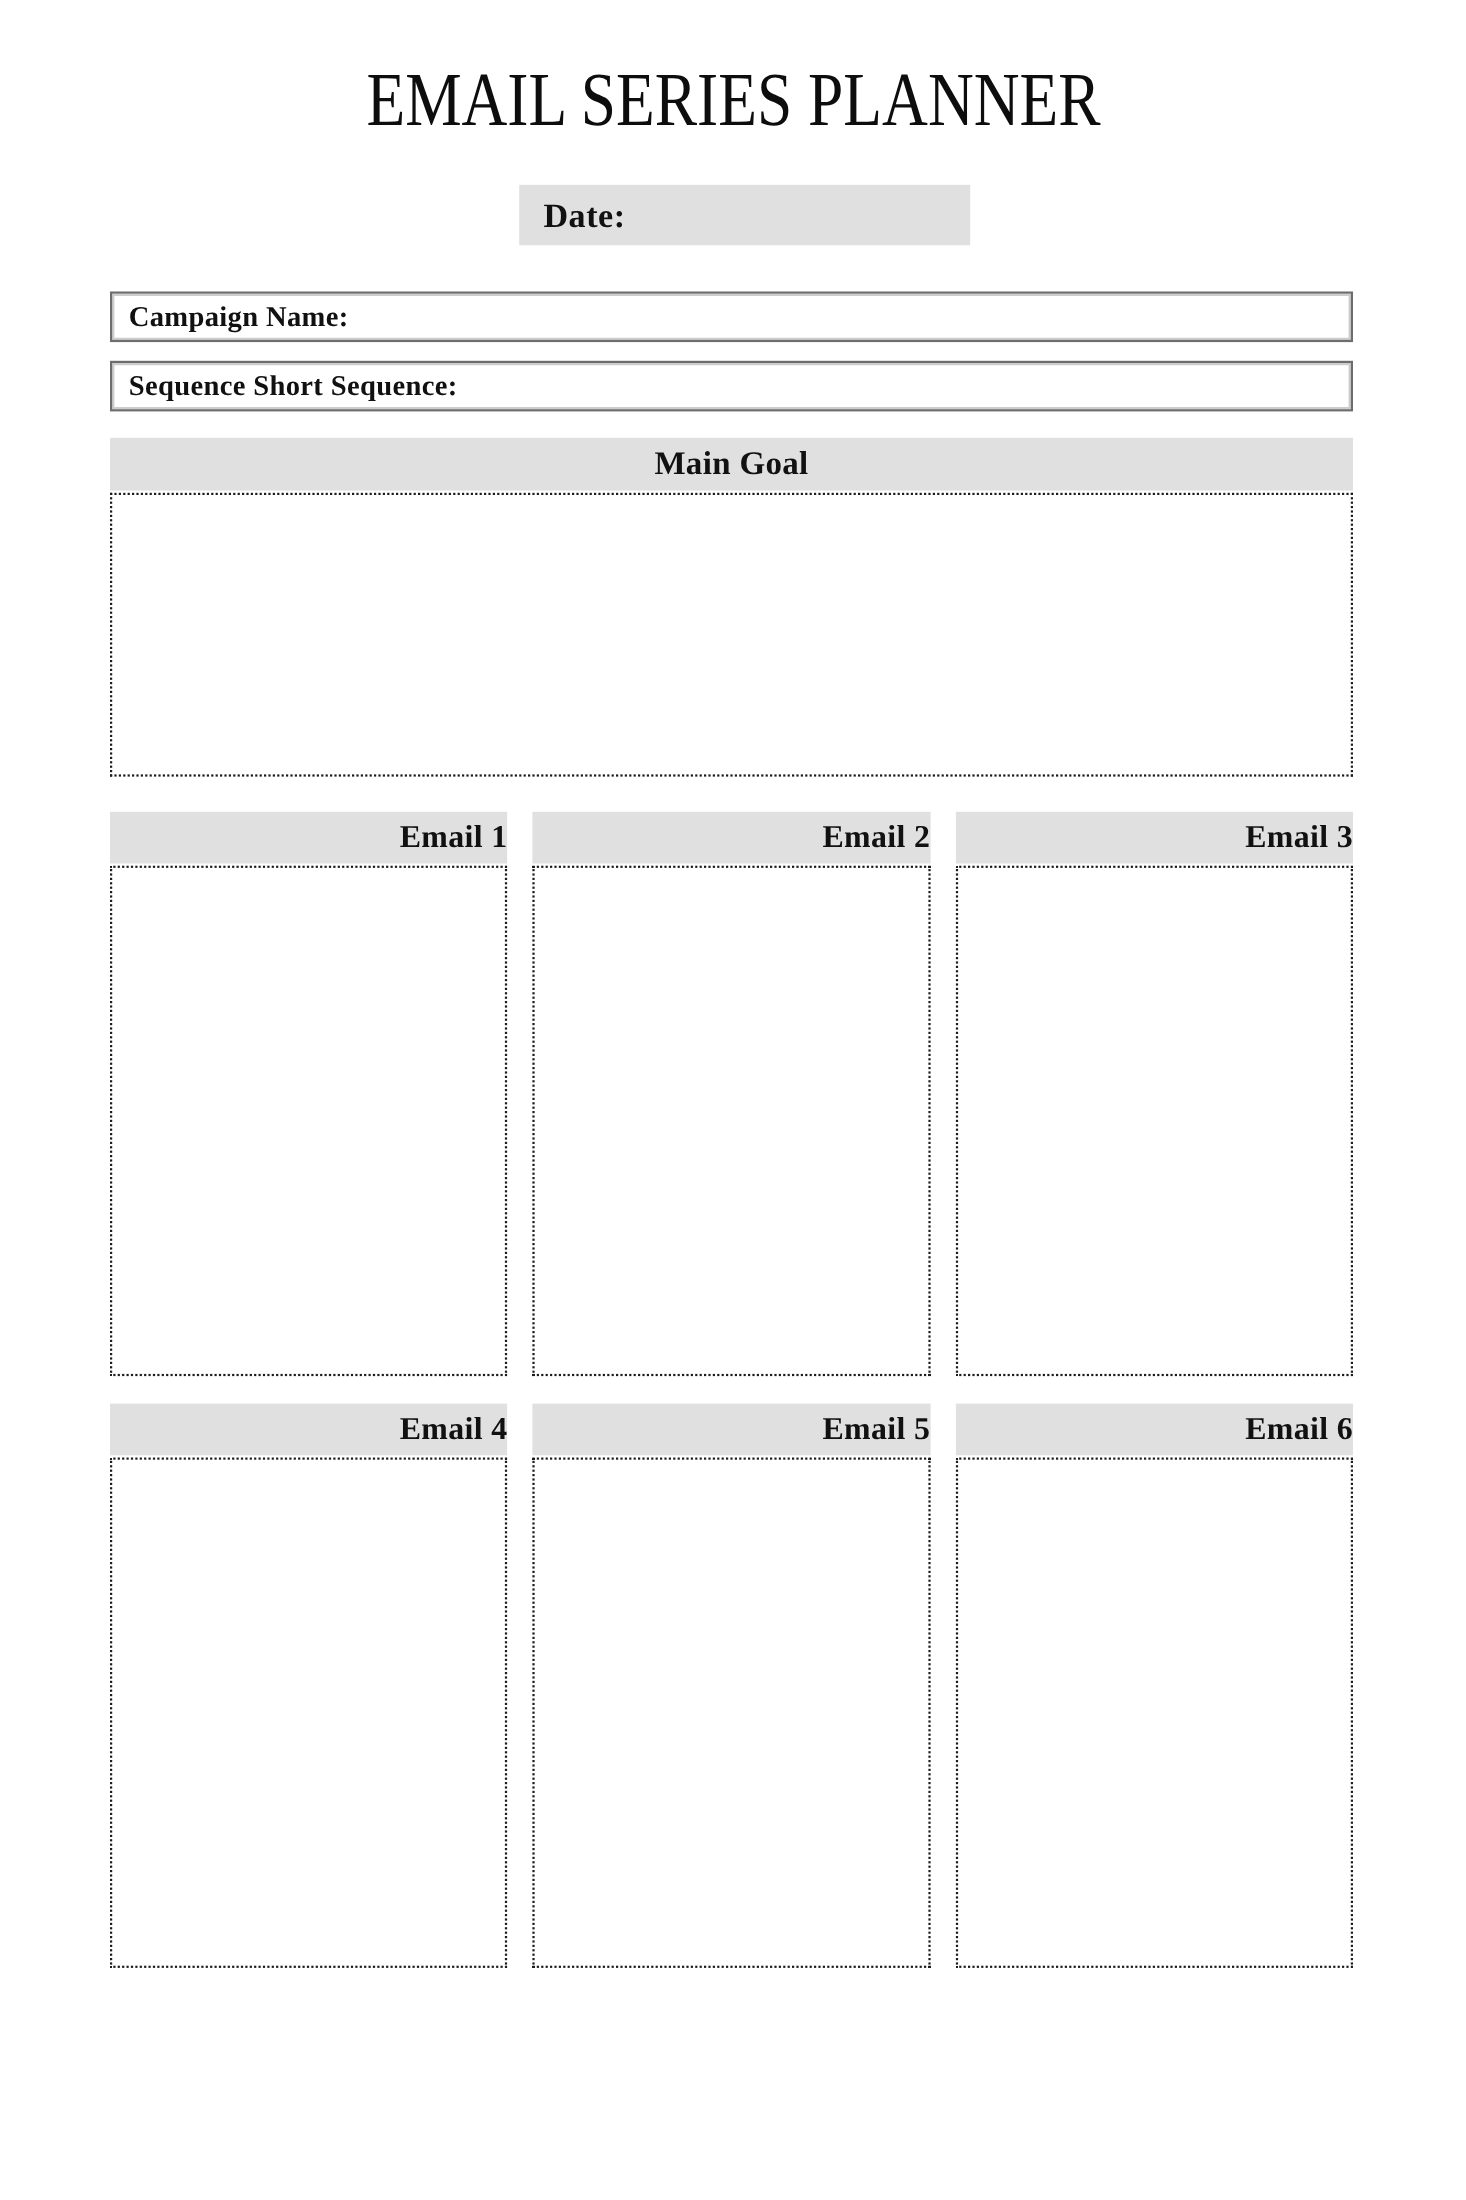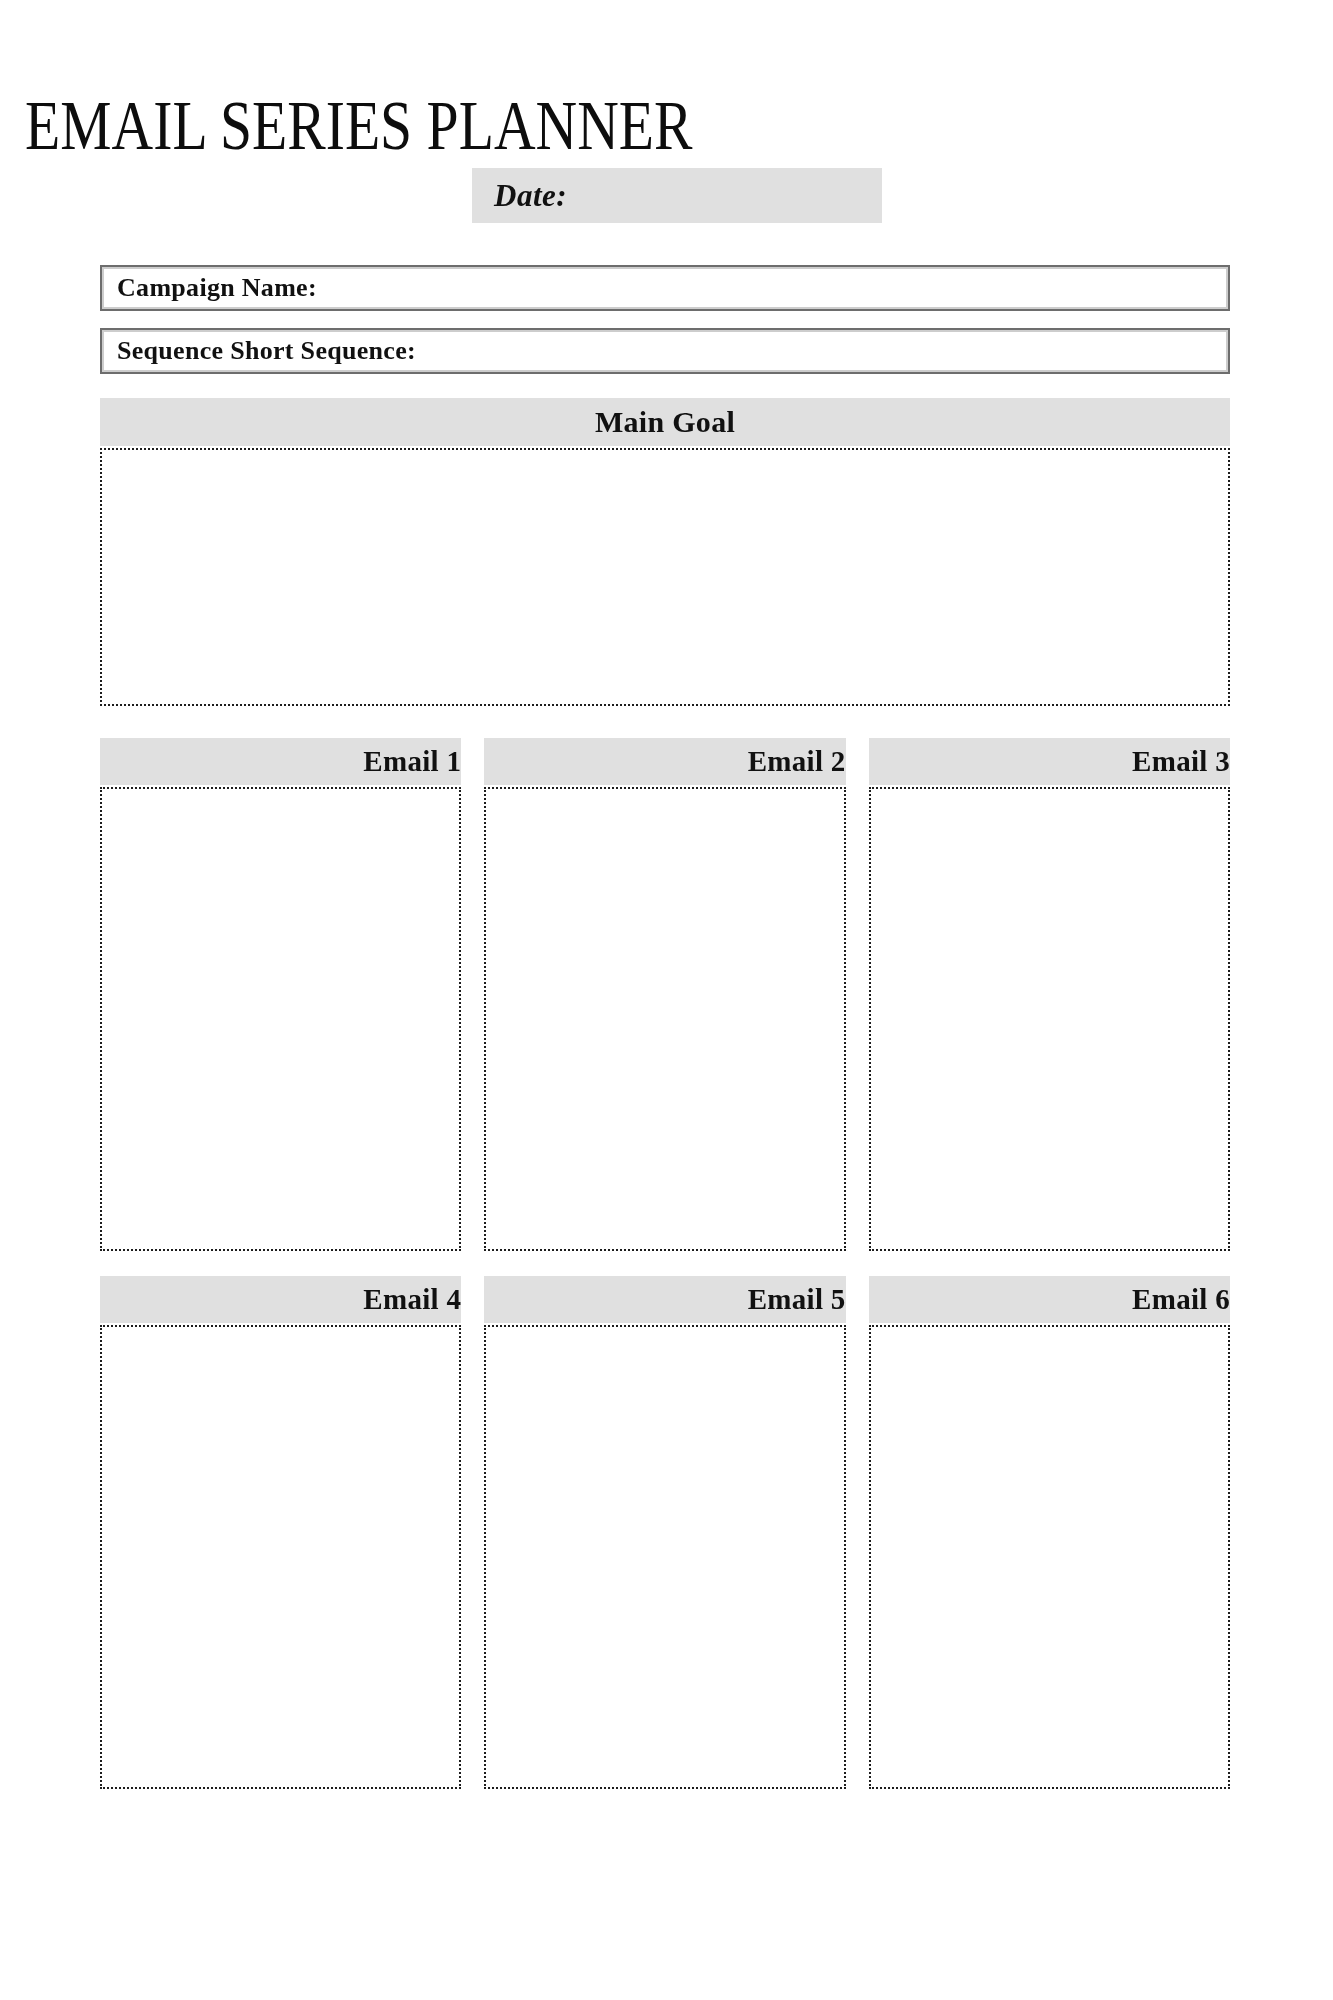--- a/index.html
+++ b/index.html
@@ -13,22 +13,23 @@
     font-family: "Liberation Serif", serif;
     color: #111111;
     overflow: hidden;
   }
   .content {
     padding-left: 100px;
     padding-right: 103px;
   }
   
   .title-wrap {
-    padding-top: 88px;
+    padding-top: 54px;
     height: 168px;
+    text-align: center;
   }
   .title-text {
     display: inline-block;
     font-size: 62px;
     line-height: 74px;
     font-weight: 500;
     color: #0d0d0d;
     letter-spacing: 0px;
     transform: scale(0.93, 1.12);
     transform-origin: center;
@@ -36,21 +37,20 @@
   }
   
   .date-bar {
     margin-left: 372px;
     width: 410px;
     height: 55px;
     background: #e0e0e0;
     display: flex;
     align-items: center;
     padding-left: 22px;
-    font-style: italic;
   }
   .date-label {
     font-weight: bold;
     font-size: 31px;
     letter-spacing: 0.5px;
   }
   .date-value { flex: 1; height: 100%; }
   
   .field-row {
     margin-top: 17px;

